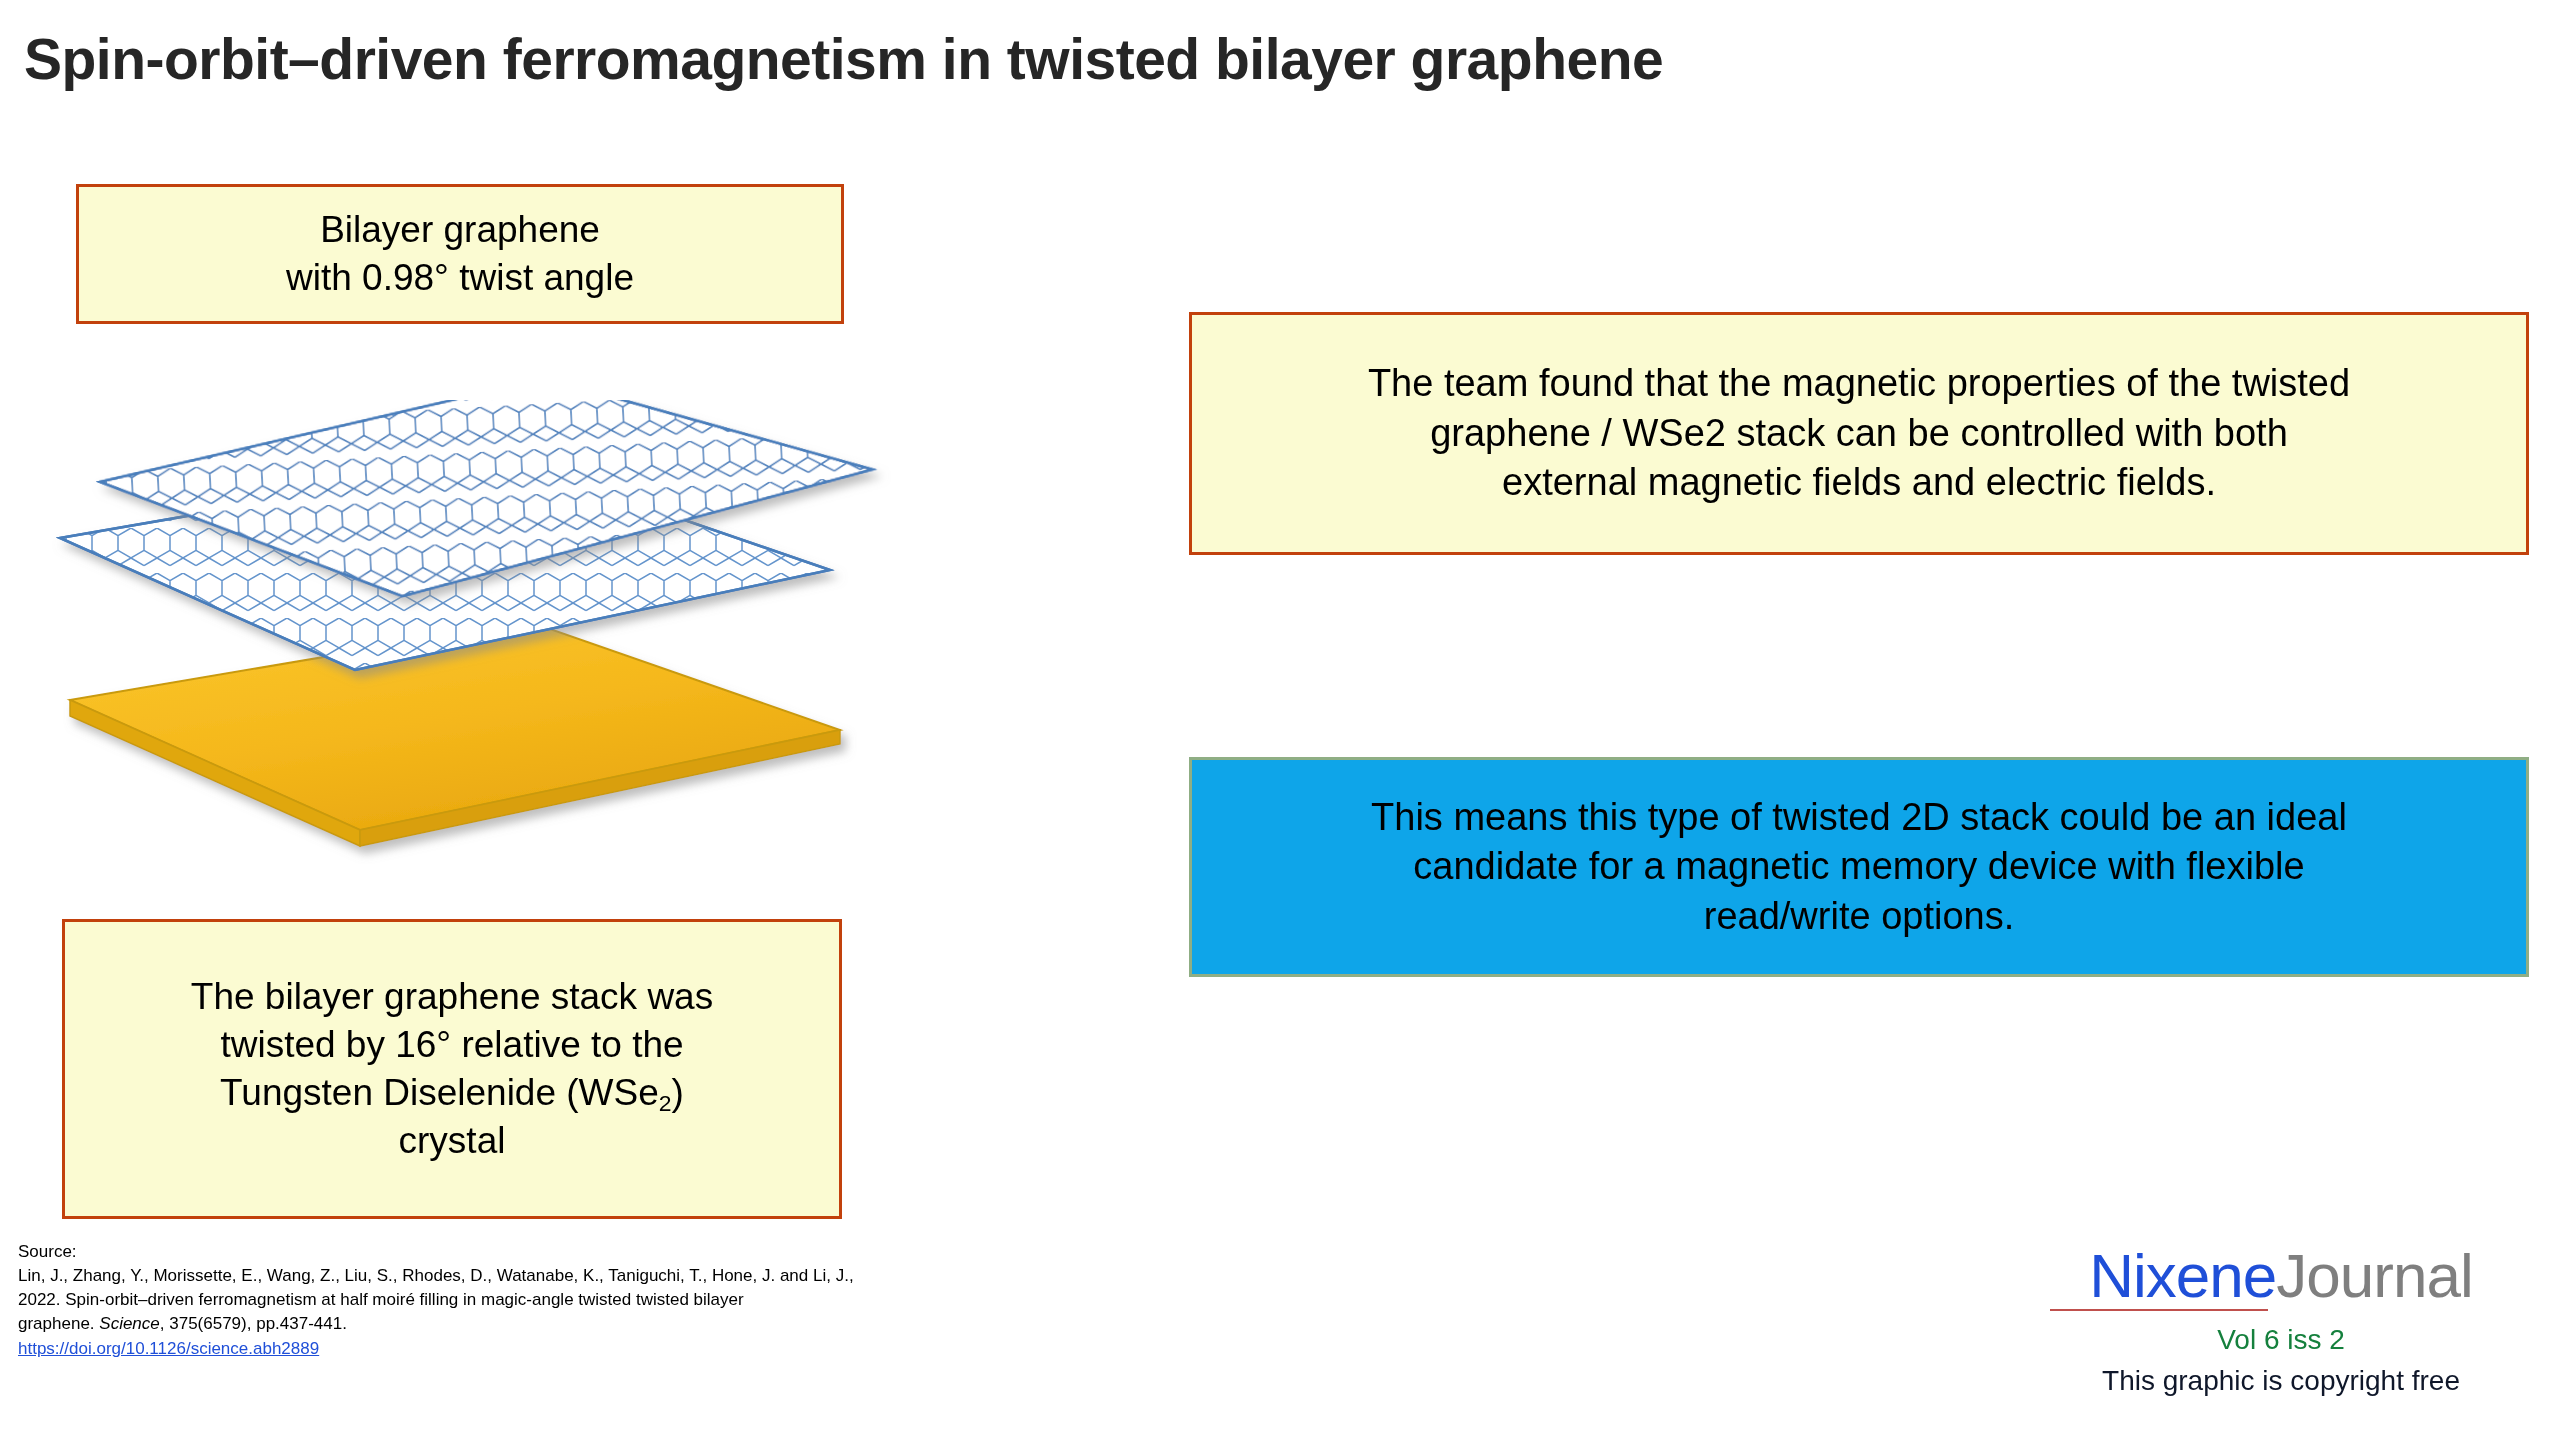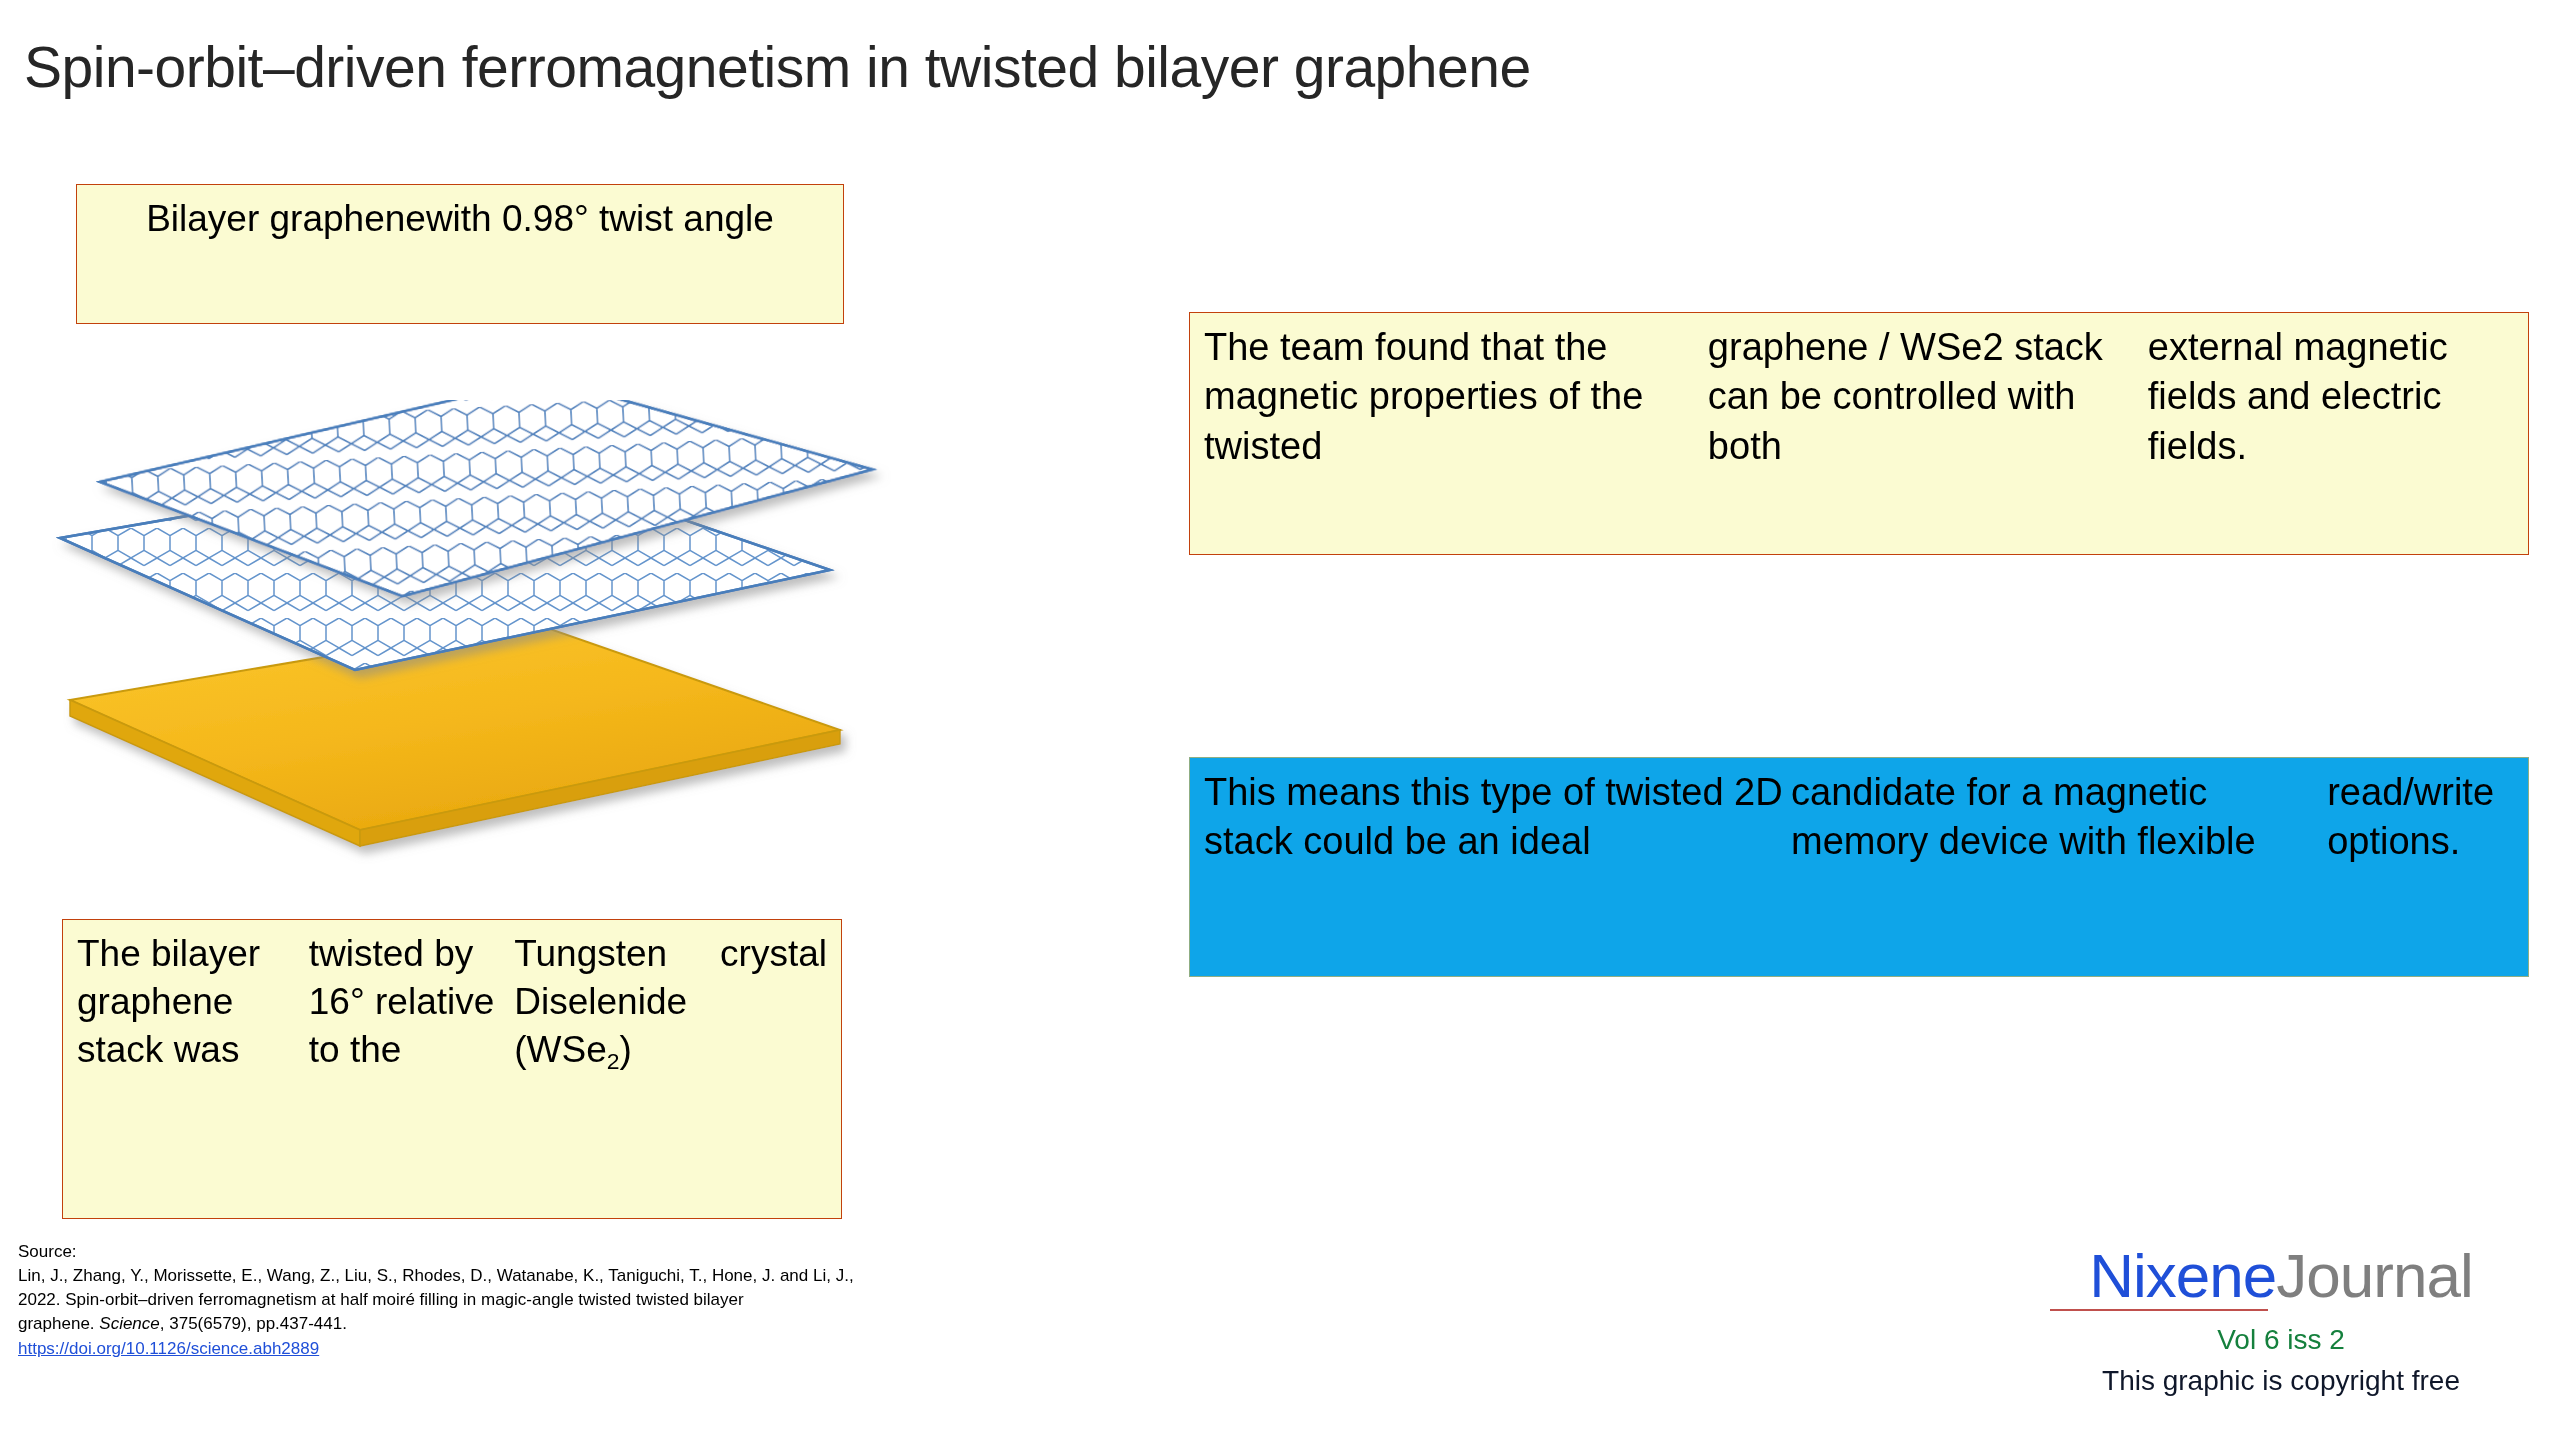--- a/index.html
+++ b/index.html
@@ -19,39 +19,38 @@
     position: absolute;
     inset: 0;
   }
 
   
   .title {
     position: absolute;
     left: 24px;
     top: 26px;
     font-size: 57px;
-    font-weight: 400;
+    font-weight: 700;
     letter-spacing: -0.5px;
     color: #262626;
     white-space: nowrap;
-    margin-top: 8px;
   }
 
   
   .callout {
     position: absolute;
     box-sizing: border-box;
-    border: 1px solid #c2410c;
-    text-align: left;
+    border: 3px solid #c2410c;
+    text-align: center;
     line-height: 1.30;
     font-size: 35px;
     color: #000;
     padding: 10px 14px;
     display: flex;
-    flex-direction: row;
+    flex-direction: column;
     justify-content: center;
   }
   .callout.yellow { background: #fbfbd2; }
   .callout.green  { background: #0ea5e9; border-color: #8fae84; }
 
   #box-bilayer {
     left: 76px; top: 184px; width: 768px; height: 140px;
     font-size: 37px;
   }
   #box-team {

